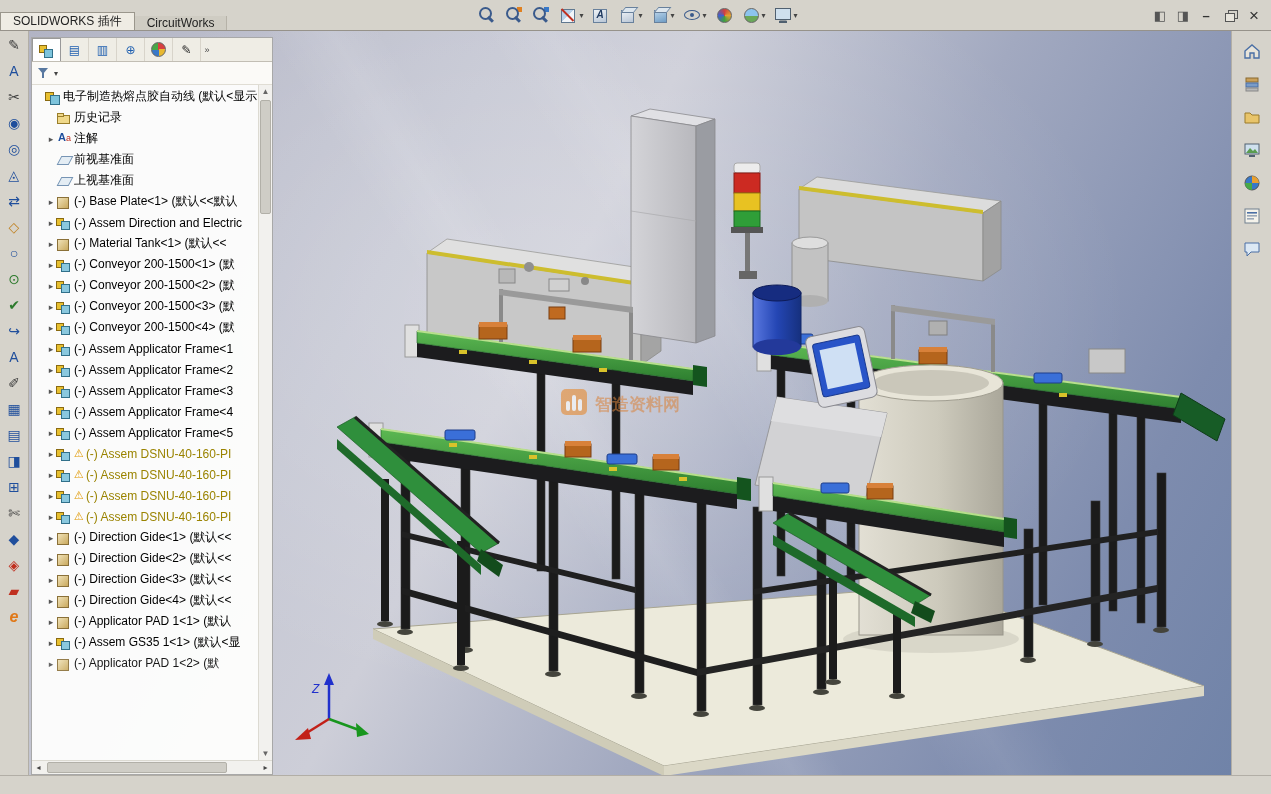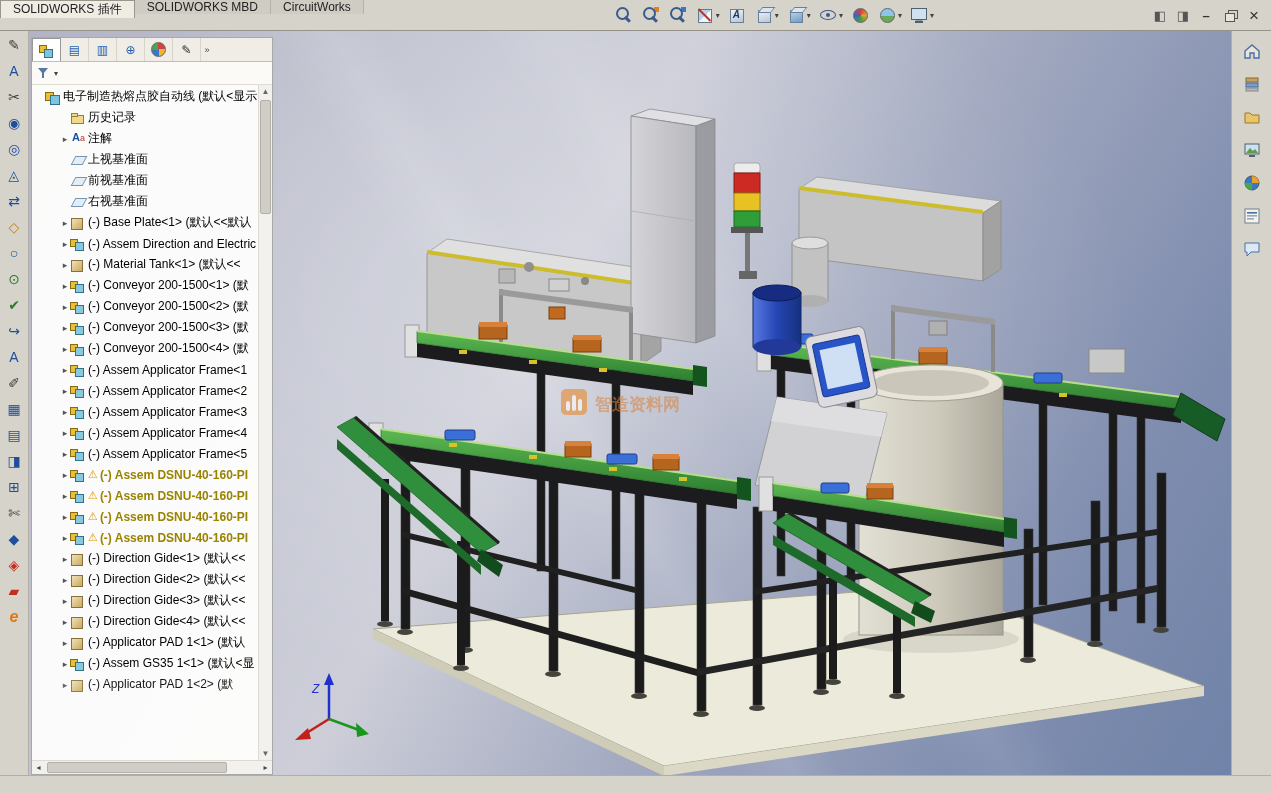--- a/index.html
+++ b/index.html
@@ -3,21 +3,21 @@
 <meta charset="utf-8">
 <style>
   html,body{margin:0;padding:0;}
   body{width:1271px;height:794px;overflow:hidden;font-family:"Liberation Sans","DejaVu Sans",sans-serif;
        -webkit-font-smoothing:antialiased;background:#d6d3cb;}
   .app{width:1271px;height:794px;display:flex;flex-direction:column;}
 
   
   .titlebar{height:30px;flex:0 0 30px;background:#d6d3cb;border-bottom:1px solid #96928a;
             display:flex;align-items:stretch;}
-  .ribbon-tabs{display:flex;align-items:flex-start;border-radius:11px;}
+  .ribbon-tabs{display:flex;align-items:flex-end;border-radius:11px;}
   .rtab{display:flex;align-items:center;padding:0 12px;font-size:12px;color:#222;
         border-right:1px solid #b6b2a8;background:#cfccc3;cursor:default;}
   .rtab.active{background:#efece4;border:1px solid #9a968c;border-bottom:none;}
   .hu{display:flex;align-items:center;gap:7px;margin-left:250px;}
   .hu-item{display:flex;align-items:center;}
   .caret{font-size:8px;color:#444;font-weight:400;margin-left:1px;}
   .caret:empty{display:none;}
   .hu-ic{display:inline-block;width:20px;height:20px;position:relative;}
   .ic-mag::before{content:"";position:absolute;left:2px;top:2px;width:9px;height:9px;border:2px solid #3a5a8c;border-radius:50%;}
   .ic-mag::after{content:"";position:absolute;left:12px;top:11px;width:2.5px;height:7px;background:#3a5a8c;transform:rotate(-45deg);}
@@ -79,21 +79,21 @@
        background:conic-gradient(#d84040 0 25%,#e8b830 25% 50%,#3878c8 50% 75%,#48a848 75% 100%);}
   .tab-dark{color:#222;}
   .ft-overflow{width:12px;display:flex;align-items:center;justify-content:center;font-size:9px;color:#444;}
   .ft-filter{flex:0 0 22px;display:flex;align-items:center;border-bottom:1px solid #e0ddd4;background:#fbfaf7;}
   .funnel{width:14px;height:14px;position:relative;margin:0 2px 0 5px;}
   .funnel::before{content:"";position:absolute;left:1px;top:2px;border-left:5px solid transparent;border-right:5px solid transparent;border-top:6px solid #5878a0;}
   .funnel::after{content:"";position:absolute;left:5px;top:7px;width:2px;height:5px;background:#5878a0;}
   .ft-filter .caret{font-size:8px;color:#444;}
   .ft-body{flex:1;display:flex;min-height:0;}
   .ft-rows{flex:1;overflow:hidden;padding-top:1px;}
-  .tree-row{display:flex;align-items:center;height:21px;padding-left:28px;white-space:nowrap;overflow:hidden;cursor:default;}
+  .tree-row{display:flex;align-items:center;height:21px;padding-left:14px;white-space:nowrap;overflow:hidden;cursor:default;}
   .tree-row.lvl0{padding-left:3px;}
   .tree-row.clip{opacity:.9;}
   .arrow{flex:0 0 10px;font-size:9px;color:#555;text-align:center;}
   .ti{position:relative;width:15px;height:15px;flex:0 0 15px;margin-right:3px;}
   .ti.root::before{content:"";position:absolute;left:0;top:3px;width:7px;height:7px;background:#e8c030;border:1px solid #8a6a10;}
   .ti.root::after{content:"";position:absolute;left:5px;top:6px;width:8px;height:8px;background:#7ec4dc;border:1px solid #31708a;}
   .ti.asm::before{content:"";position:absolute;left:0;top:3px;width:6px;height:6px;background:#e8c030;border:1px solid #8a6a10;}
   .ti.asm::after{content:"";position:absolute;left:5px;top:6px;width:7px;height:7px;background:#8ac8de;border:1px solid #31708a;}
   .ti.part::before{content:"";position:absolute;left:1px;top:3px;width:10px;height:10px;background:linear-gradient(135deg,#f0e2b8,#c9a95e);border:1px solid #8a7038;}
   .ti.plane::before{content:"";position:absolute;left:3px;top:4px;width:10px;height:7px;background:#e4edf4;border:1px solid #7694b4;transform:skewX(-28deg);}
@@ -101,21 +101,21 @@
   .ti.orig::after{content:"";position:absolute;left:4px;top:10px;width:10px;height:2px;background:#2440b0;}
   .ti.hist::before{content:"";position:absolute;left:1px;top:5px;width:11px;height:7px;background:#f0d98a;border:1px solid #9a7e2a;}
   .ti.hist::after{content:"";position:absolute;left:1px;top:3px;width:5px;height:2px;background:#f0d98a;border:1px solid #9a7e2a;}
   .ti.sens::before{content:"";position:absolute;left:2px;top:3px;width:8px;height:8px;border:2px solid #2868b8;border-radius:50%;}
   .ti.sens::after{content:"";position:absolute;left:7px;top:8px;width:3px;height:3px;background:#2868b8;border-radius:50%;}
   .ti.ann::before{content:"A";position:absolute;left:2px;top:0;color:#1f4e9c;font-weight:700;font-size:11px;}
   .ti.ann::after{content:"a";position:absolute;left:10px;top:2px;color:#c03020;font-size:9px;}
   .warn{color:#e09800;font-size:11px;margin-right:2px;line-height:1;}
   .warn:empty{display:none;}
   .lbl{overflow:hidden;text-overflow:clip;}
-  .t-warn{color:#9a8300;font-weight:bold;}
+  .t-warn{color:#9a8300;}
   
   .vscroll{flex:0 0 13px;background:#f2f1ee;border-left:1px solid #dcdad2;display:flex;flex-direction:column;align-items:center;}
   .vscroll .sb-arrow{height:13px;font-size:8px;color:#666;display:flex;align-items:center;}
   .vthumb{width:9px;height:112px;background:#cfcdc6;border:1px solid #b2b0a8;border-radius:2px;margin-top:2px;}
   .vfill{flex:1;}
   .hscroll{flex:0 0 13px;background:#f2f1ee;border-top:1px solid #dcdad2;display:flex;align-items:center;}
   .hscroll .sb-arrow{width:13px;font-size:8px;color:#444;text-align:center;}
   .hthumb{height:9px;width:178px;background:#cfcdc6;border:1px solid #b2b0a8;border-radius:2px;margin-left:2px;}
   .hfill{flex:1;}
 
@@ -125,23 +125,20 @@
 </style>
 </head>
 <body>
 
 <div class="app">
 
   <div class="titlebar">
     <div class="ribbon-tabs">
       <div class="rtab active">
           <span>SOLIDWORKS 插件</span>
-        </div>
-        <div class="rtab">
-          <span>SOLIDWORKS MBD</span>
         </div>
         <div class="rtab">
           <span>CircuitWorks</span>
         </div>
     </div>
     <div class="hu">
       <span class="hu-item">
           <i class="hu-ic ic-mag"></i>
 
         </span>
@@ -515,33 +512,27 @@
               <div class="tree-row">
                 <span class="arrow">▸</span>
                 <span class="ti ann"></span>
 
                 <span class="lbl">注解</span>
               </div>
               <div class="tree-row">
                 <span class="arrow"></span>
                 <span class="ti plane"></span>
 
-                <span class="lbl">上视基准面</span>
+                <span class="lbl">前视基准面</span>
               </div>
               <div class="tree-row">
                 <span class="arrow"></span>
                 <span class="ti plane"></span>
 
-                <span class="lbl">前视基准面</span>
-              </div>
-              <div class="tree-row">
-                <span class="arrow"></span>
-                <span class="ti plane"></span>
-
-                <span class="lbl">右视基准面</span>
+                <span class="lbl">上视基准面</span>
               </div>
               <div class="tree-row">
                 <span class="arrow">▸</span>
                 <span class="ti part"></span>
 
                 <span class="lbl">(-) Base Plate&lt;1&gt; (默认&lt;&lt;默认</span>
               </div>
               <div class="tree-row">
                 <span class="arrow">▸</span>
                 <span class="ti asm"></span>

